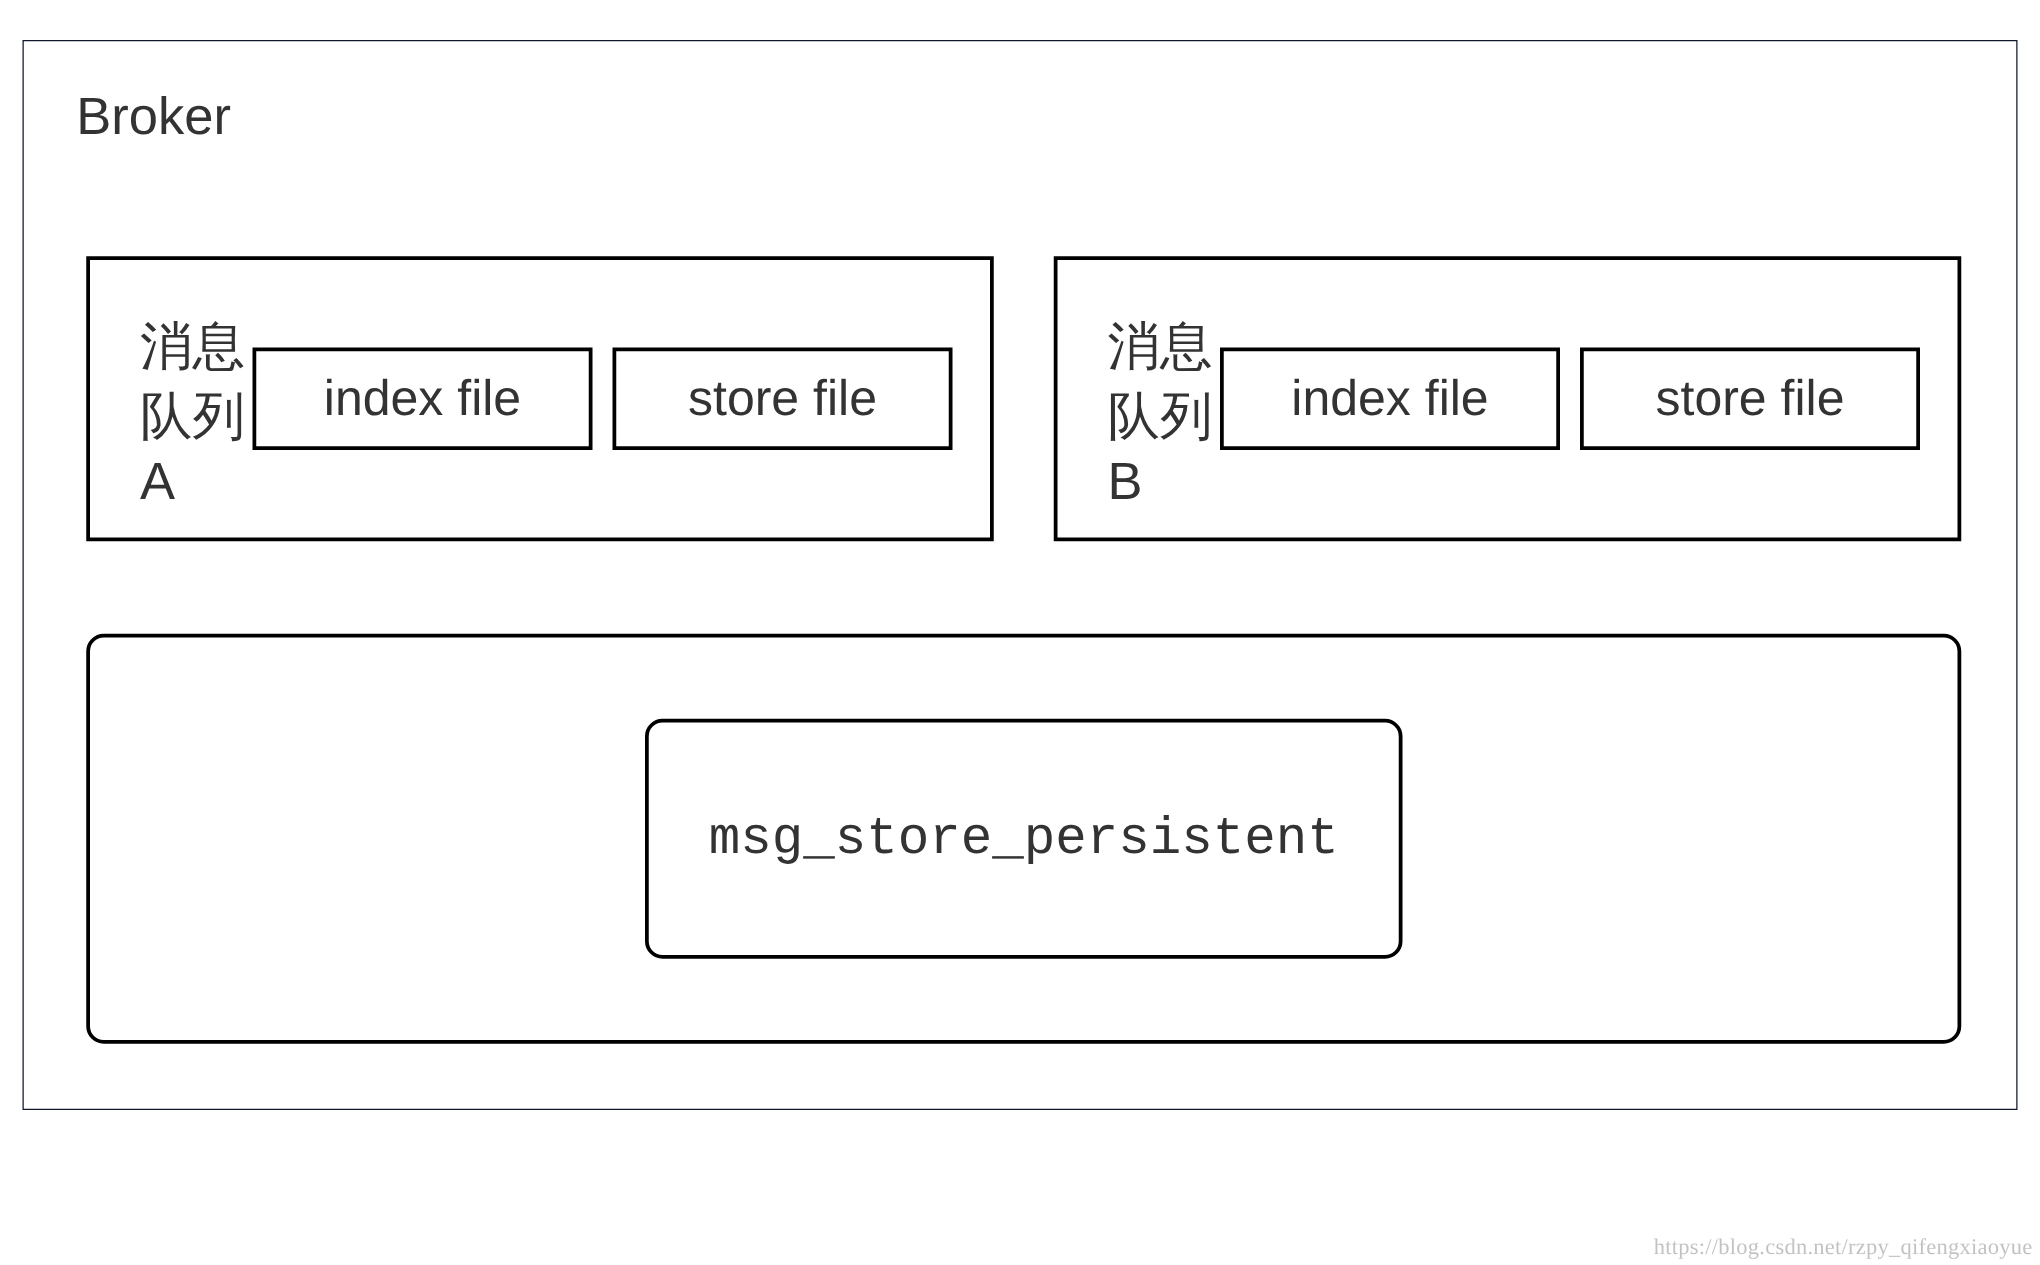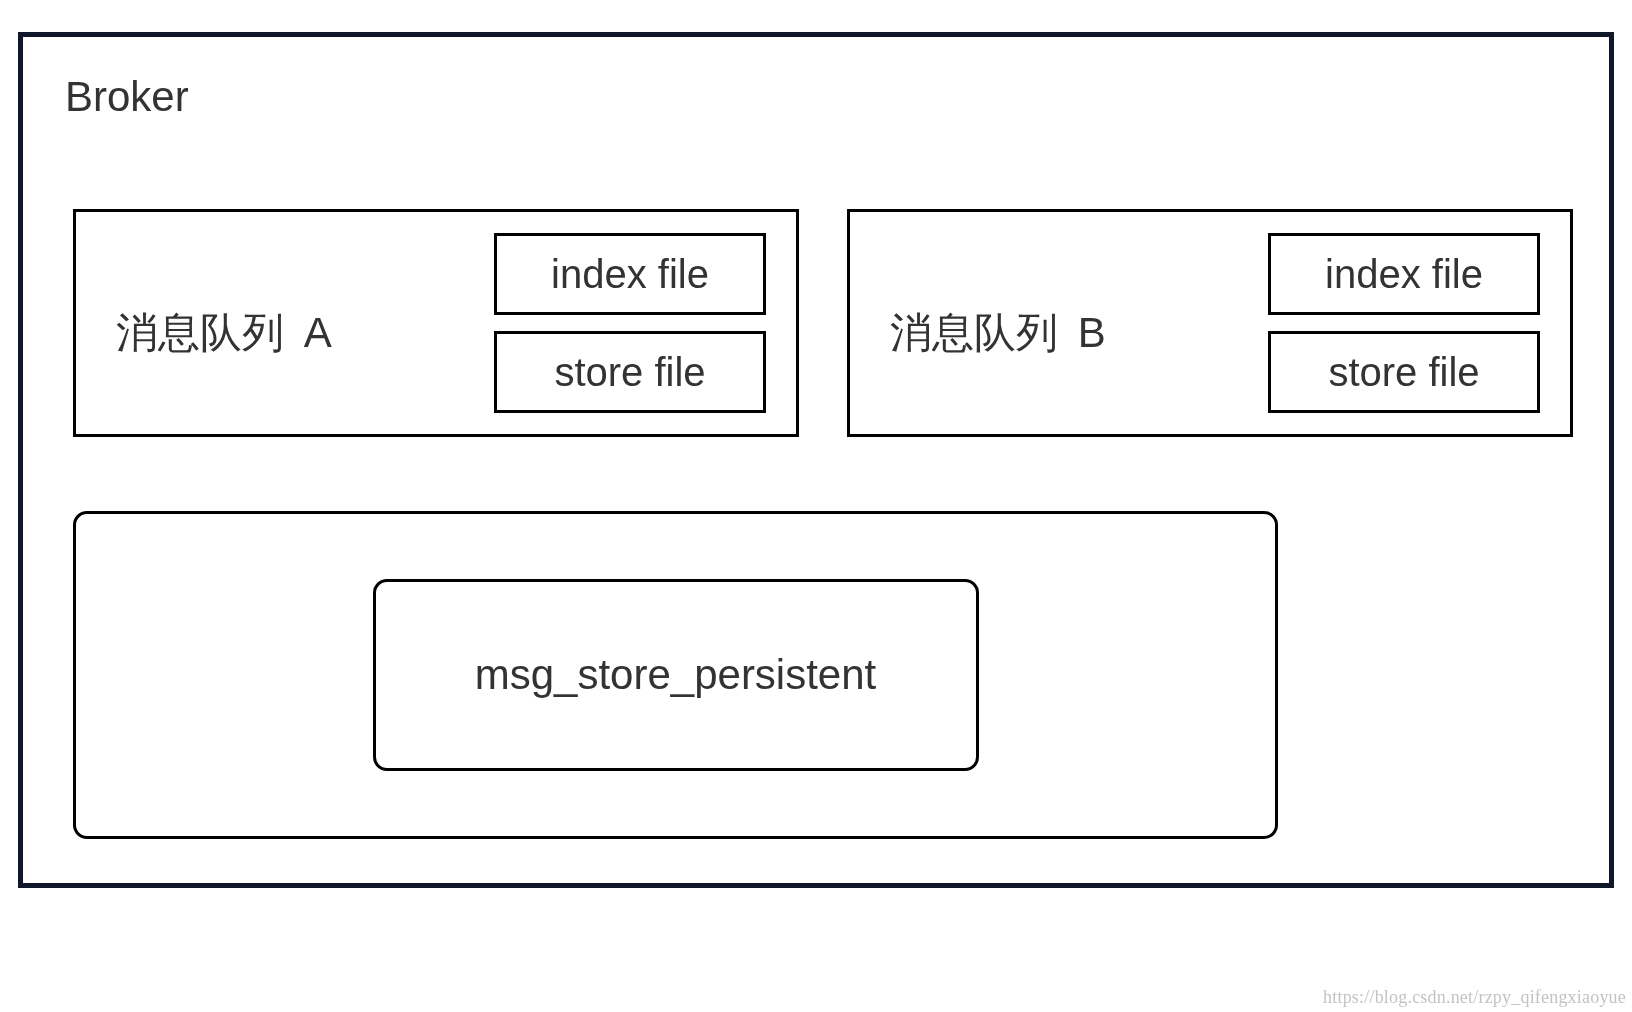--- a/index.html
+++ b/index.html
@@ -13,21 +13,21 @@
       width: 1632px;
       height: 1012px;
       position: relative;
     }
     .broker-container {
       position: absolute;
       left: 18px;
       top: 32px;
       width: 1596px;
       height: 856px;
-      border: 5px solid #0f172a;
+      border: 1px solid #0f172a;
     }
     .broker-title {
       position: absolute;
       left: 42px;
       top: 36px;
       font-size: 42px;
       color: #333;
     }
     .queues-row {
       position: absolute;
@@ -47,47 +47,48 @@
     }
     .queue-label {
       font-size: 42px;
       color: #333;
       flex: 1;
       word-spacing: 8px;
       margin-top: 20px;
     }
     .files-col {
       display: flex;
-      flex-direction: column;
+      flex-direction: row;
       gap: 16px;
       margin-right: 10px;
     }
     .file-box {
       border: 3px solid #000;
       width: 272px;
       height: 82px;
       display: flex;
       align-items: center;
       justify-content: center;
       font-size: 40px;
       color: #333;
     }
     .storage-container {
       position: absolute;
       left: 50px;
       top: 474px;
-      width: 1205px;
+      width: 1500px;
       height: 328px;
       border: 3px solid #000;
       border-radius: 14px;
       display: flex;
       align-items: center;
       justify-content: center;
       gap: 80px;
       padding: 0 50px;
+      font-family: Liberation Mono, monospace;
     }
     .storage-box {
       border: 3px solid #000;
       border-radius: 14px;
       width: 606px;
       height: 192px;
       display: flex;
       align-items: center;
       justify-content: center;
       font-size: 42px;

